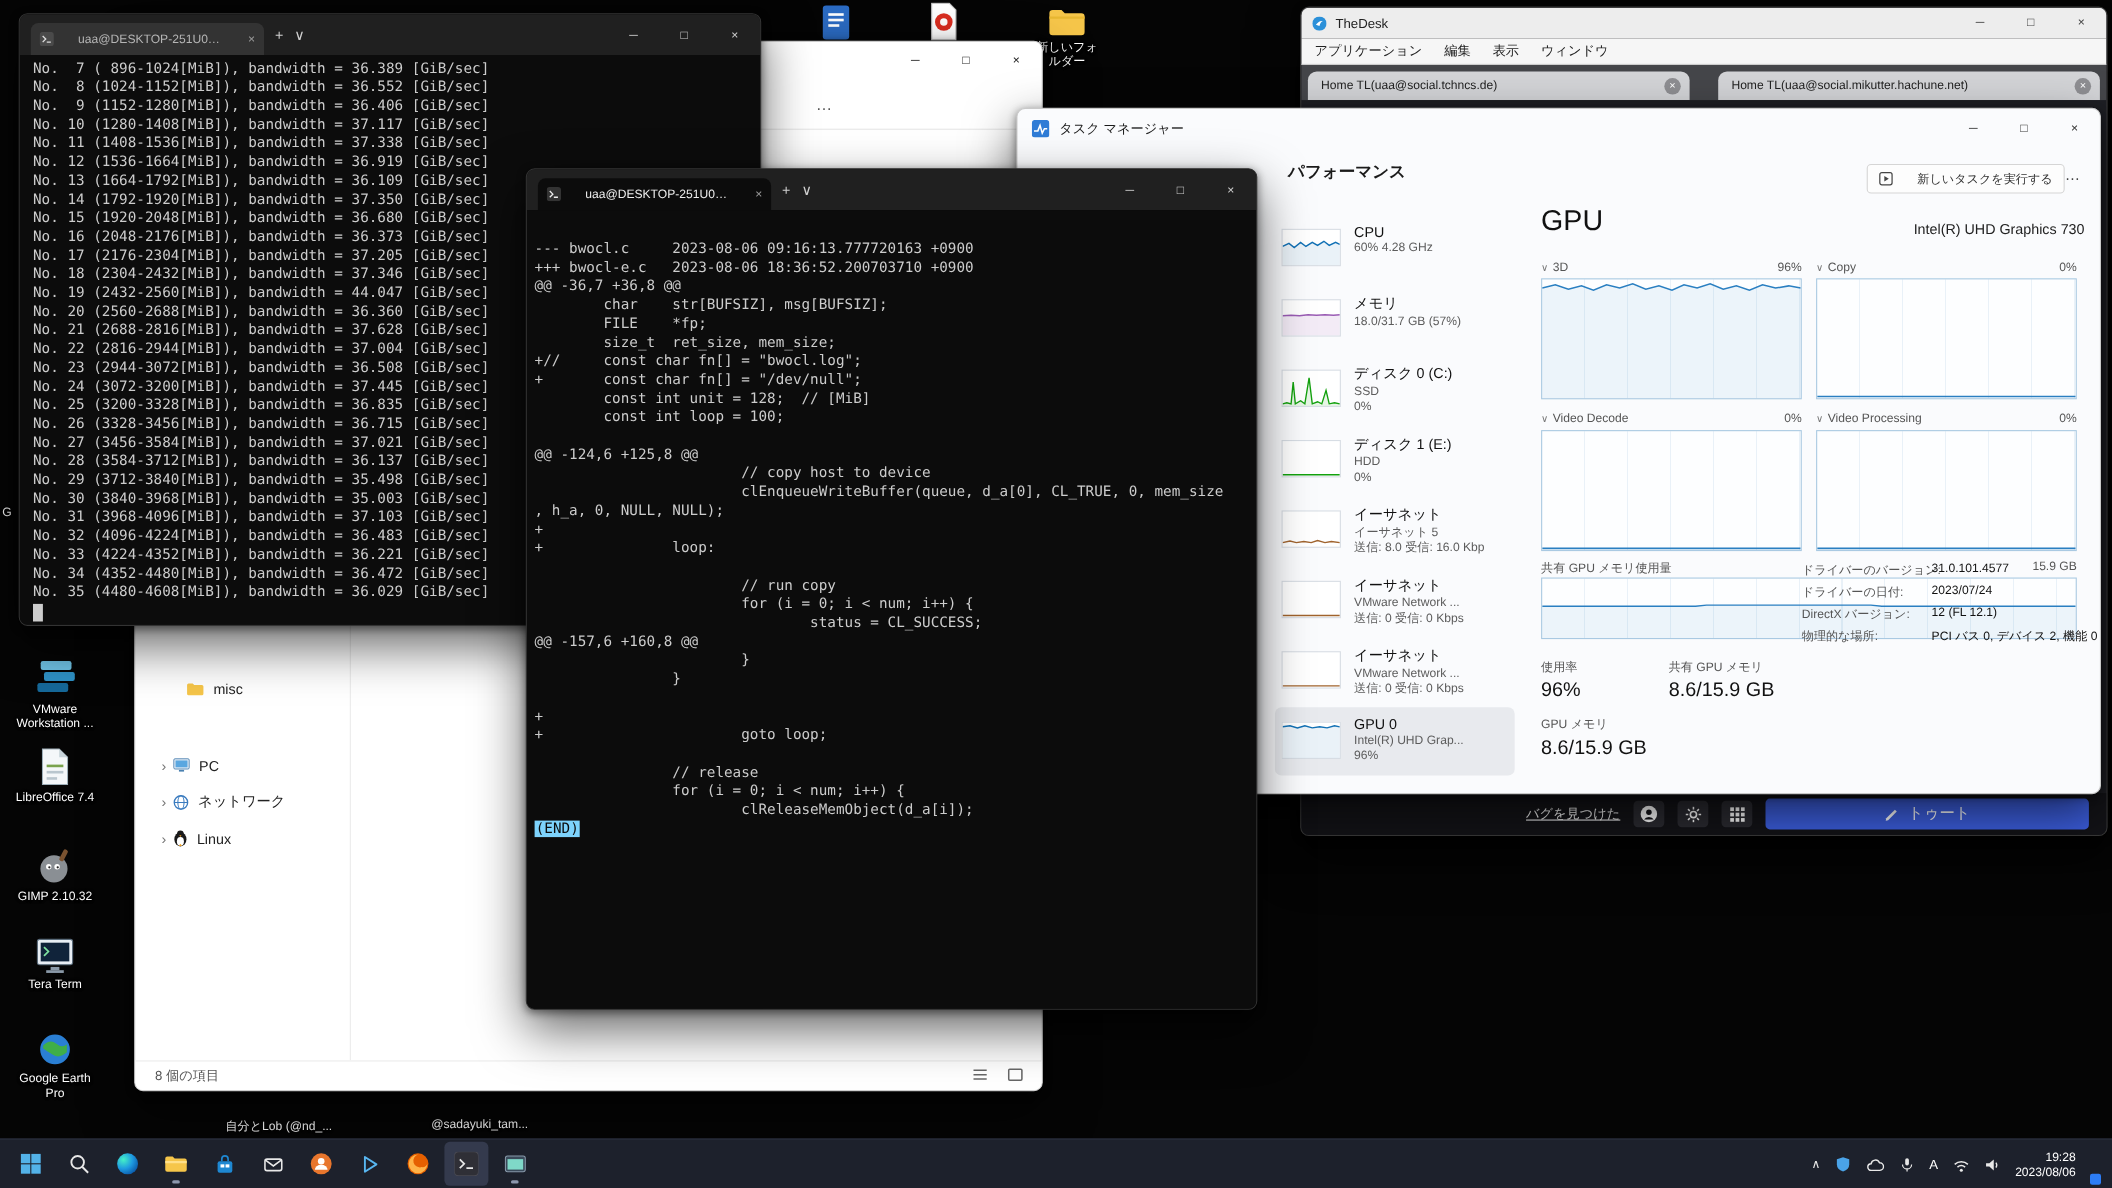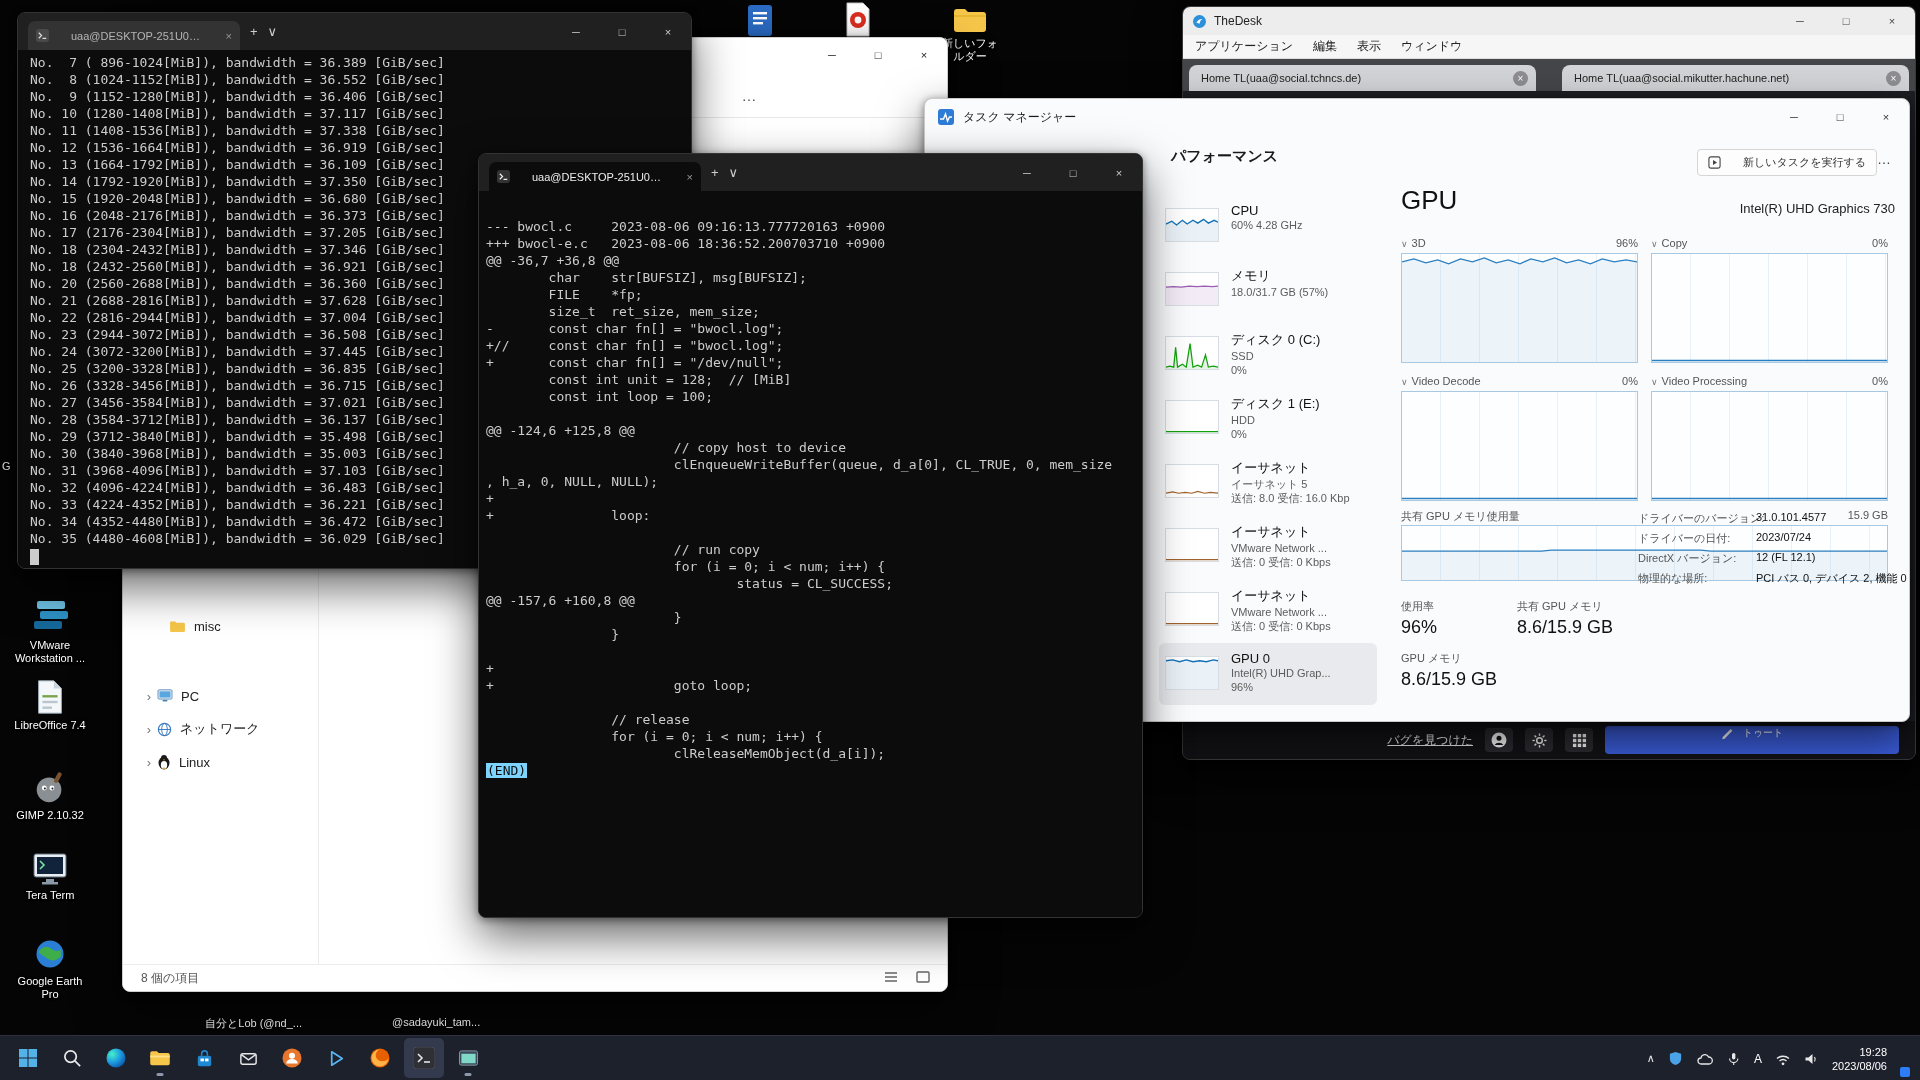--- a/index.html
+++ b/index.html
@@ -31,21 +31,21 @@
 #thedesk .titlebar{height:28px;background:#ededed;display:flex;align-items:center;font-size:12px;color:#222;}
 #thedesk .titlebar .wctr span{color:#444;}
 #thedesk .menubar{height:24px;background:#f6f6f6;display:flex;align-items:center;gap:20px;padding-left:12px;font-size:12px;color:#222;border-bottom:1px solid #ddd;}
 .td-strip{height:32px;background:#45464a;display:flex;gap:26px;padding:0 6px;}
 .td-tab{flex:1;max-width:352px;height:26px;margin-top:6px;background:#d3d4d7;border-radius:8px 8px 0 0;display:flex;align-items:center;padding:0 8px 0 12px;font-size:11px;color:#222;}
 .td-tab-label{flex:1;overflow:hidden;white-space:nowrap;text-overflow:ellipsis;}
 .td-tab-close{width:15px;height:15px;border-radius:50%;background:#8e8e92;color:#fff;font-size:10px;display:flex;align-items:center;justify-content:center;margin-left:6px;}
 .td-bottom{position:absolute;left:0;right:0;bottom:0;height:38px;background:#131317;display:flex;align-items:center;justify-content:flex-end;gap:12px;padding-right:16px;}
 .td-link{font-size:12px;color:#eee;text-decoration:underline;}
 .td-iconbtn{width:28px;height:24px;background:#2b2b31;border-radius:4px;display:flex;align-items:center;justify-content:center;}
-.td-toot{width:294px;height:28px;background:#3c5ede;border-radius:4px;color:#fff;font-size:10px;display:flex;justify-content:center;gap:8px;}
+.td-toot{width:294px;height:28px;background:#3c5ede;border-radius:4px;color:#fff;font-size:14px;display:flex;align-items:center;justify-content:center;gap:8px;}
 
 #taskman{left:924px;top:98px;width:986px;height:624px;background:#fafbfd;border:1px solid #c9c9c9;z-index:20;color:#1a1a1a;}
 #taskman .titlebar{height:36px;display:flex;align-items:center;font-size:12px;}
 #taskman .titlebar .wctr span{color:#333;}
 .tm-pagetitle{position:absolute;left:246px;top:48px;font-size:15px;font-weight:bold;}
 .tm-runbtn{position:absolute;left:772px;top:50px;height:27px;padding:0 10px;border:1px solid #d5d5d5;background:#fdfdfd;border-radius:4px;display:flex;align-items:center;gap:22px;font-size:11px;color:#333;}
 .tm-more{position:absolute;left:946px;top:52px;width:26px;height:24px;border-radius:4px;color:#444;font-size:14px;text-align:center;}
 .tm-list{position:absolute;left:234px;top:0;width:218px;}
 .tm-item{position:absolute;left:0;width:100%;height:62px;border-radius:6px;padding:8px 6px 6px 72px;}
 .tm-item.sel{background:#e8eaee;}
@@ -521,21 +521,21 @@
         <div class="tline">No.  9 (1152-1280[MiB]), bandwidth = 36.406 [GiB/sec]</div>
         <div class="tline">No. 10 (1280-1408[MiB]), bandwidth = 37.117 [GiB/sec]</div>
         <div class="tline">No. 11 (1408-1536[MiB]), bandwidth = 37.338 [GiB/sec]</div>
         <div class="tline">No. 12 (1536-1664[MiB]), bandwidth = 36.919 [GiB/sec]</div>
         <div class="tline">No. 13 (1664-1792[MiB]), bandwidth = 36.109 [GiB/sec]</div>
         <div class="tline">No. 14 (1792-1920[MiB]), bandwidth = 37.350 [GiB/sec]</div>
         <div class="tline">No. 15 (1920-2048[MiB]), bandwidth = 36.680 [GiB/sec]</div>
         <div class="tline">No. 16 (2048-2176[MiB]), bandwidth = 36.373 [GiB/sec]</div>
         <div class="tline">No. 17 (2176-2304[MiB]), bandwidth = 37.205 [GiB/sec]</div>
         <div class="tline">No. 18 (2304-2432[MiB]), bandwidth = 37.346 [GiB/sec]</div>
-        <div class="tline">No. 18 (2432-2560[MiB]), bandwidth = 36.921 [GiB/sec]</div>
+        <div class="tline">No. 19 (2432-2560[MiB]), bandwidth = 44.047 [GiB/sec]</div>
         <div class="tline">No. 20 (2560-2688[MiB]), bandwidth = 36.360 [GiB/sec]</div>
         <div class="tline">No. 21 (2688-2816[MiB]), bandwidth = 37.628 [GiB/sec]</div>
         <div class="tline">No. 22 (2816-2944[MiB]), bandwidth = 37.004 [GiB/sec]</div>
         <div class="tline">No. 23 (2944-3072[MiB]), bandwidth = 36.508 [GiB/sec]</div>
         <div class="tline">No. 24 (3072-3200[MiB]), bandwidth = 37.445 [GiB/sec]</div>
         <div class="tline">No. 25 (3200-3328[MiB]), bandwidth = 36.835 [GiB/sec]</div>
         <div class="tline">No. 26 (3328-3456[MiB]), bandwidth = 36.715 [GiB/sec]</div>
         <div class="tline">No. 27 (3456-3584[MiB]), bandwidth = 37.021 [GiB/sec]</div>
         <div class="tline">No. 28 (3584-3712[MiB]), bandwidth = 36.137 [GiB/sec]</div>
         <div class="tline">No. 29 (3712-3840[MiB]), bandwidth = 35.498 [GiB/sec]</div>
@@ -570,21 +570,20 @@
     </div>
   </div>
   <div class="term-body">
     <div>
         <div class="tline">--- bwocl.c     2023-08-06 09:16:13.777720163 +0900</div>
         <div class="tline">+++ bwocl-e.c   2023-08-06 18:36:52.200703710 +0900</div>
         <div class="tline">@@ -36,7 +36,8 @@</div>
         <div class="tline">        char    str[BUFSIZ], msg[BUFSIZ];</div>
         <div class="tline">        FILE    *fp;</div>
         <div class="tline">        size_t  ret_size, mem_size;</div>
-        <div class="tline">-       const char fn[] = "bwocl.log";</div>
         <div class="tline">+//     const char fn[] = "bwocl.log";</div>
         <div class="tline">+       const char fn[] = "/dev/null";</div>
         <div class="tline">        const int unit = 128;  // [MiB]</div>
         <div class="tline">        const int loop = 100;</div>
         <div class="tline"></div>
         <div class="tline">@@ -124,6 +125,8 @@</div>
         <div class="tline">                        // copy host to device</div>
         <div class="tline">                        clEnqueueWriteBuffer(queue, d_a[0], CL_TRUE, 0, mem_size</div>
         <div class="tline">, h_a, 0, NULL, NULL);</div>
         <div class="tline">+</div>

